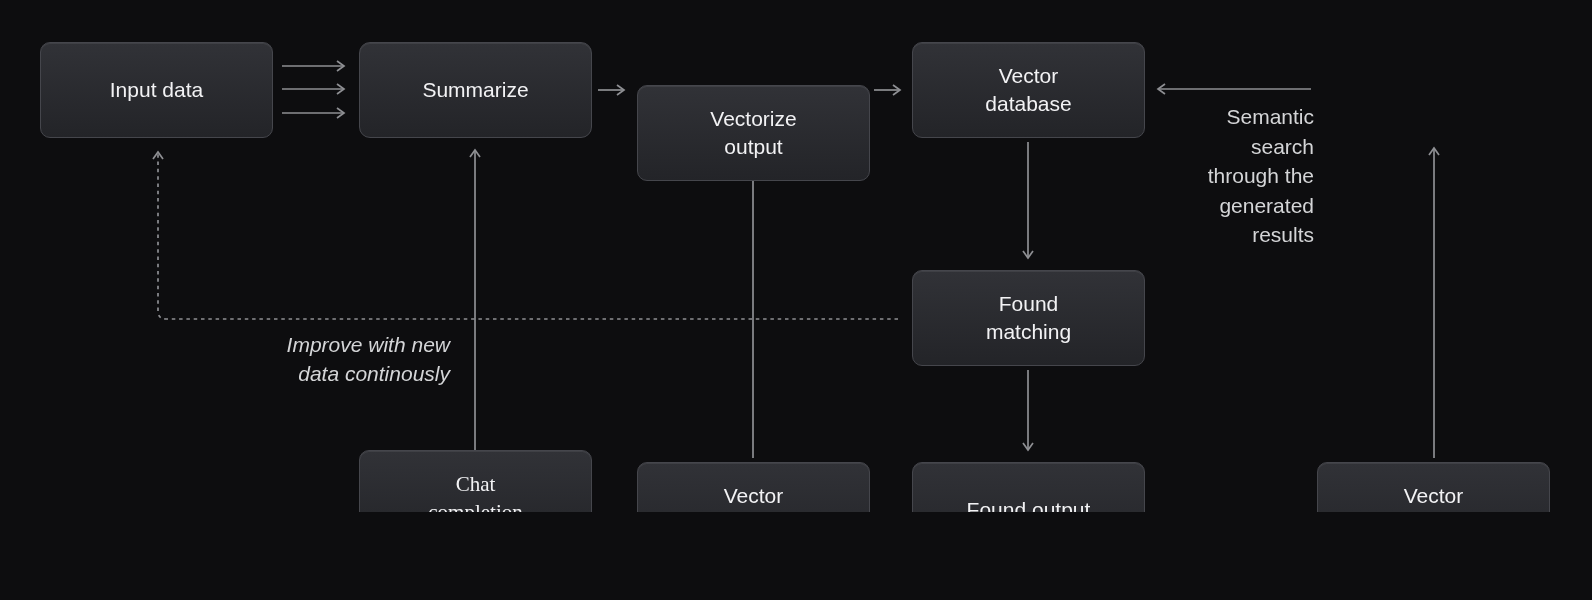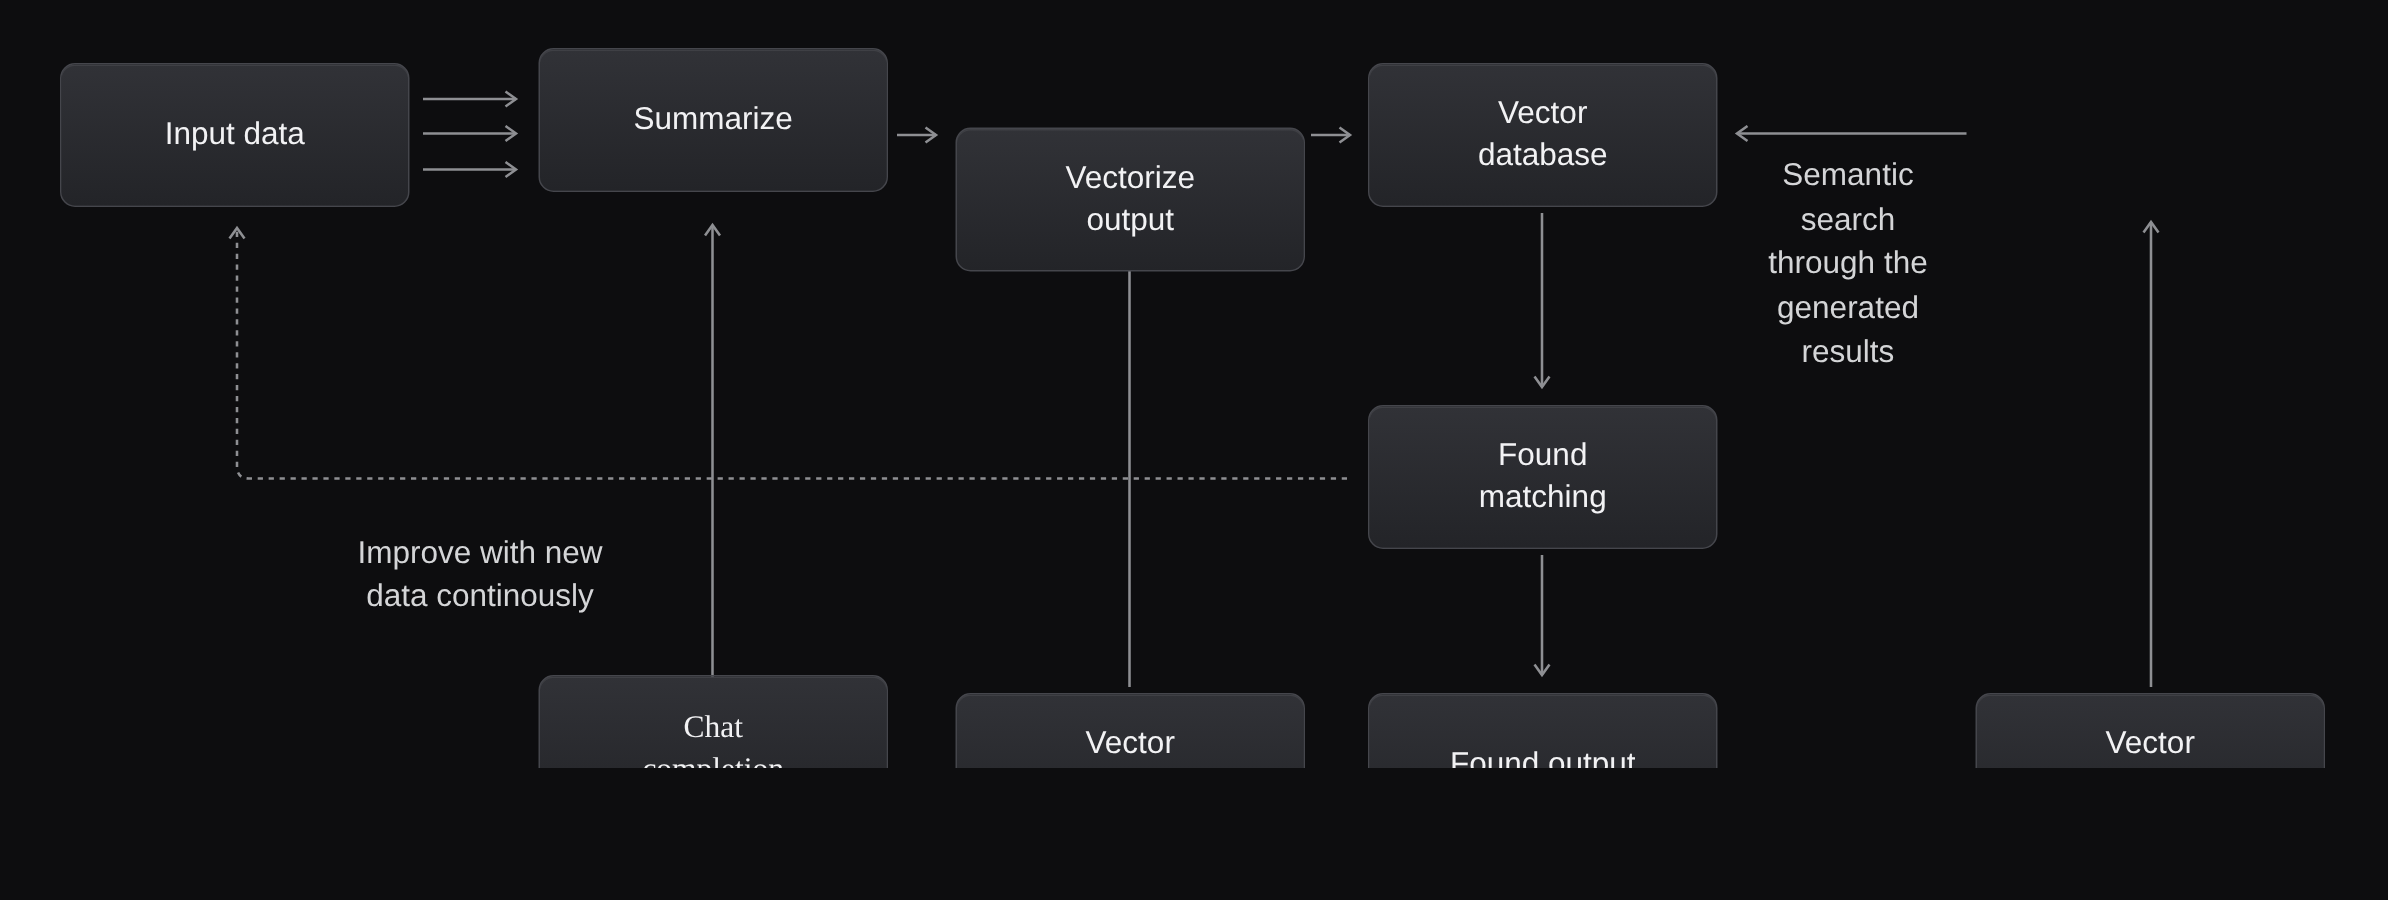--- a/index.html
+++ b/index.html
@@ -30,27 +30,27 @@
     display:flex;align-items:center;justify-content:center;
     text-align:center;
     color:var(--node-text,#f2f2f4);
     font-size:21px;line-height:28px;
     white-space:pre-line;
   }
   .note{
     position:absolute;
     color:var(--label-text,#d4d5d7);
     font-size:21px;
-    text-align:center;
+    text-align:right;
     white-space:pre-line;
   }
   #note-semantic{left:1150px;top:102px;width:164px;line-height:29.5px;}
-  #note-improve{left:190px;top:354px;width:260px;line-height:29px;}
+  #note-improve{left:190px;top:330px;width:260px;line-height:29px;font-style:italic;}
   #n-input{left:40px;top:42px;}
-  #n-summarize{left:359px;top:32px;}
+  #n-summarize{left:359px;top:42px;border-radius:11px;}
   #n-vectorize{left:637px;top:42px;margin-top:43px;}
   #n-vectordb{left:912px;top:42px;}
   #n-production{left:1317px;top:40px;}
   #n-found{left:912px;top:270px;}
   #n-chat{left:359px;top:450px;font-family:Liberation Serif, serif;}
   #n-vembed-left{left:637px;top:462px;}
   #n-send{left:912px;top:462px;}
   #n-vembed-right{left:1317px;top:462px;}
   #edges{position:absolute;left:0;top:0;}
   .edge{stroke:var(--edge,#8e8f93);stroke-width:1.7;fill:none;}

